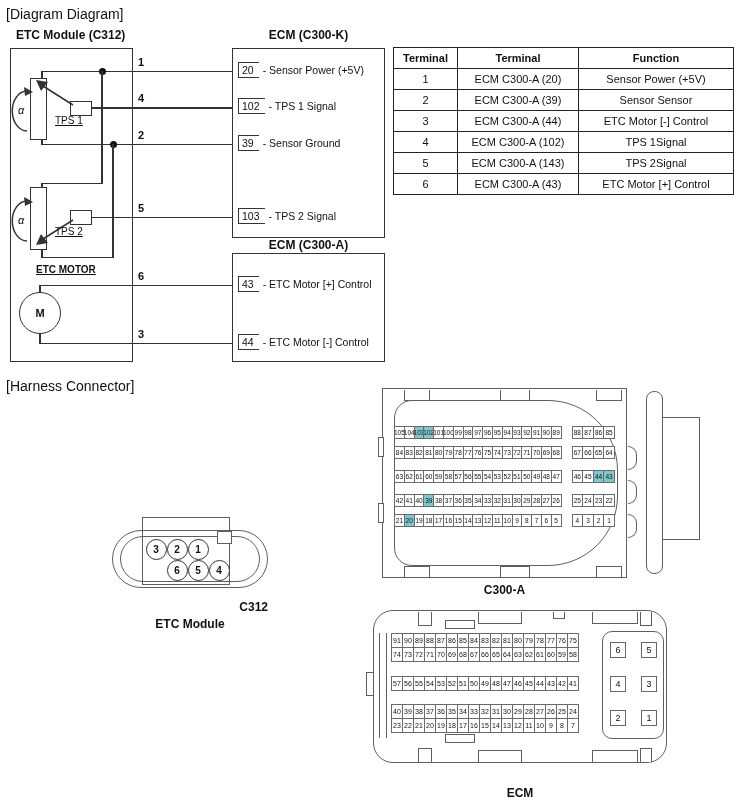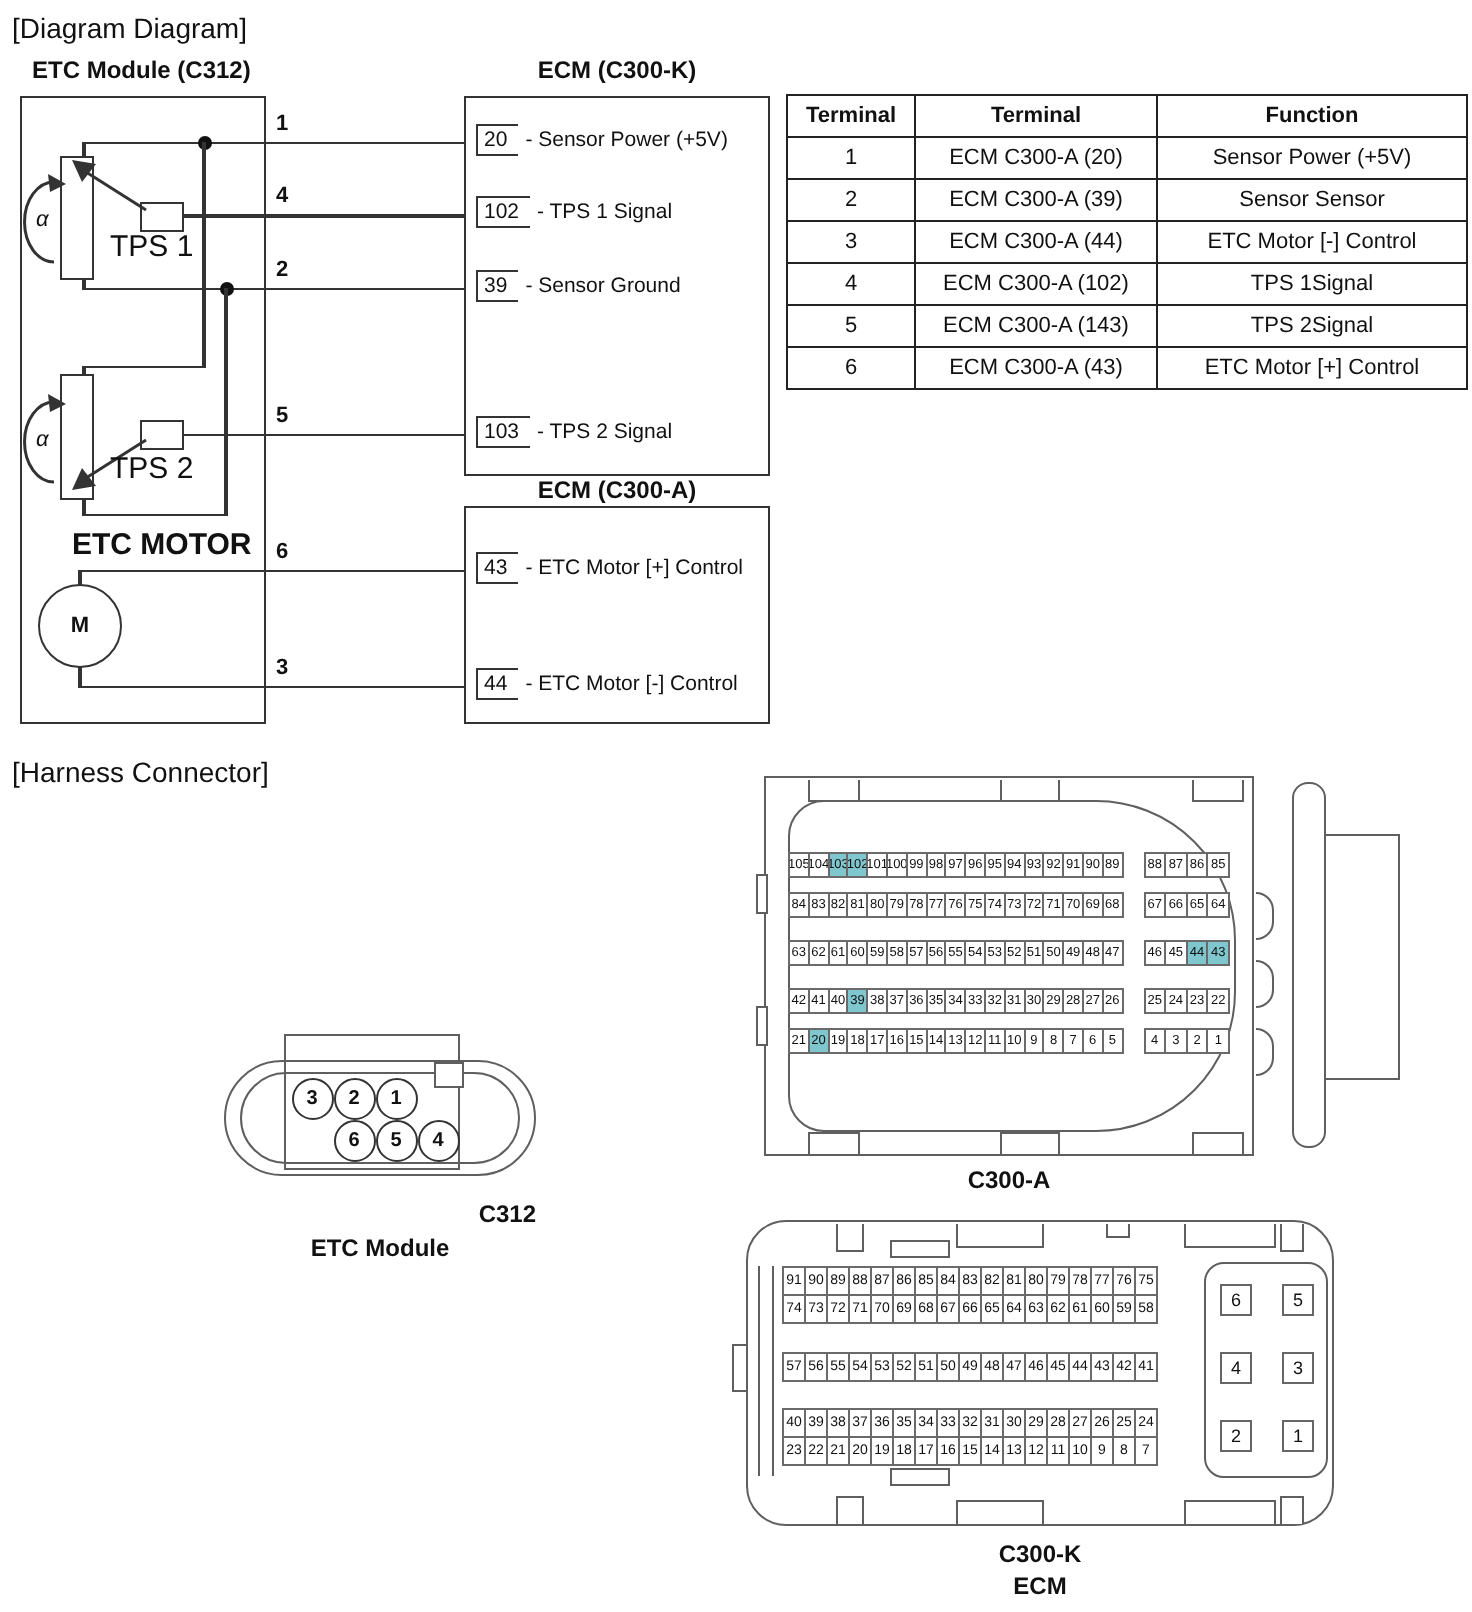--- a/index.html
+++ b/index.html
@@ -5,21 +5,21 @@
   html,body{margin:0;padding:0;background:#fff;}
   #canvas{position:relative;width:736px;height:806px;background:#fff;overflow:hidden;
           font-family:"Liberation Sans",sans-serif;color:#111;}
   .sec-title{position:absolute;font-size:14px;color:#111;}
   .bold-title{position:absolute;font-size:12px;font-weight:bold;text-align:center;}
   .boxline{position:absolute;border:1.5px solid #333;background:#fff;box-sizing:border-box;}
   .hline{position:absolute;height:1.5px;background:#333;}
   .vline{position:absolute;width:1.5px;background:#333;}
   .dot{position:absolute;width:7px;height:7px;border-radius:50%;background:#111;}
   .wnum{position:absolute;font-size:11px;font-weight:bold;}
-  .lbl{position:absolute;font-size:15px;}
+  .lbl{position:absolute;font-size:10px;text-decoration:underline;}
   .alpha{position:absolute;font-size:11px;font-style:italic;}
   .ecm-pin{position:absolute;font-size:10.5px;white-space:nowrap;display:flex;align-items:center;}
   .pin-bracket{display:inline-block;border:1.5px solid #333;border-right:none;
                padding:1px 5px 1px 3px;margin-right:4px;line-height:12px;}
   
   #conn-table{position:absolute;left:393px;top:47px;border-collapse:collapse;table-layout:fixed;}
   #conn-table td,#conn-table th{border:1.5px solid #222;font-size:11px;text-align:center;
                                 vertical-align:middle;height:20px;padding:0 2px;overflow:hidden;}
   #conn-table th{font-weight:bold;}
   
@@ -458,16 +458,15 @@
         <span class="pin-cell">8</span>
         <span class="pin-cell">7</span>
       </div>
     </div>
   <div class="bigcell" style="left:610px;top:642px;">6</div>
   <div class="bigcell" style="left:641px;top:642px;">5</div>
   <div class="bigcell" style="left:610px;top:676px;">4</div>
   <div class="bigcell" style="left:641px;top:676px;">3</div>
   <div class="bigcell" style="left:610px;top:710px;">2</div>
   <div class="bigcell" style="left:641px;top:710px;">1</div>
-  <div class="conn-label" style="left:373px;top:770px;width:294px;">C300-K</div>
   <div class="conn-label" style="left:373px;top:786px;width:294px;">ECM</div>
 
 </div>
 
 </body></html>

